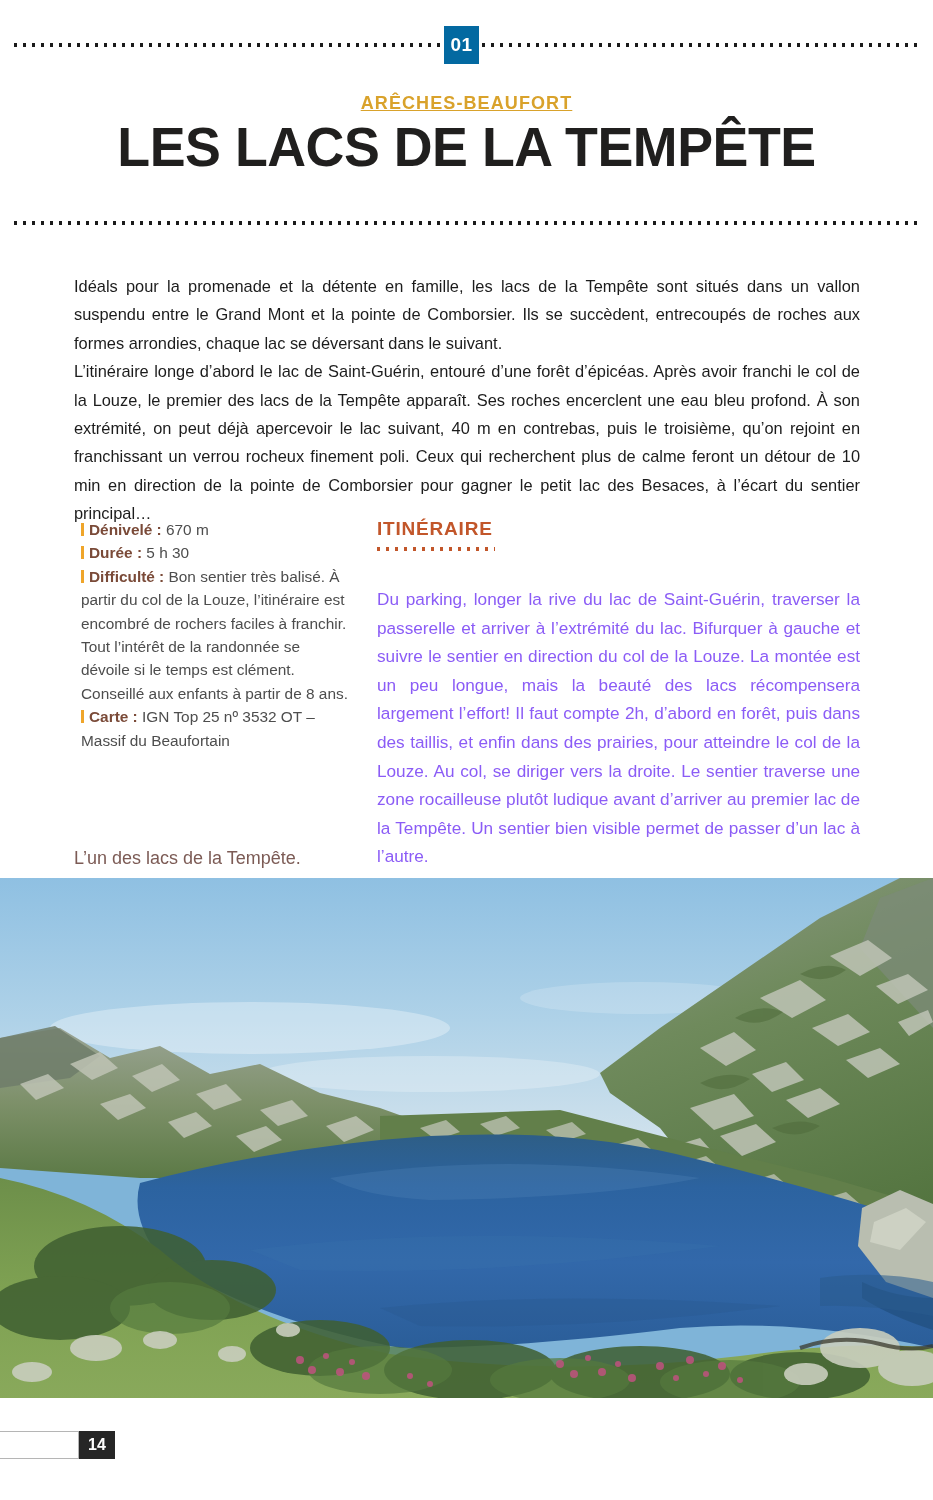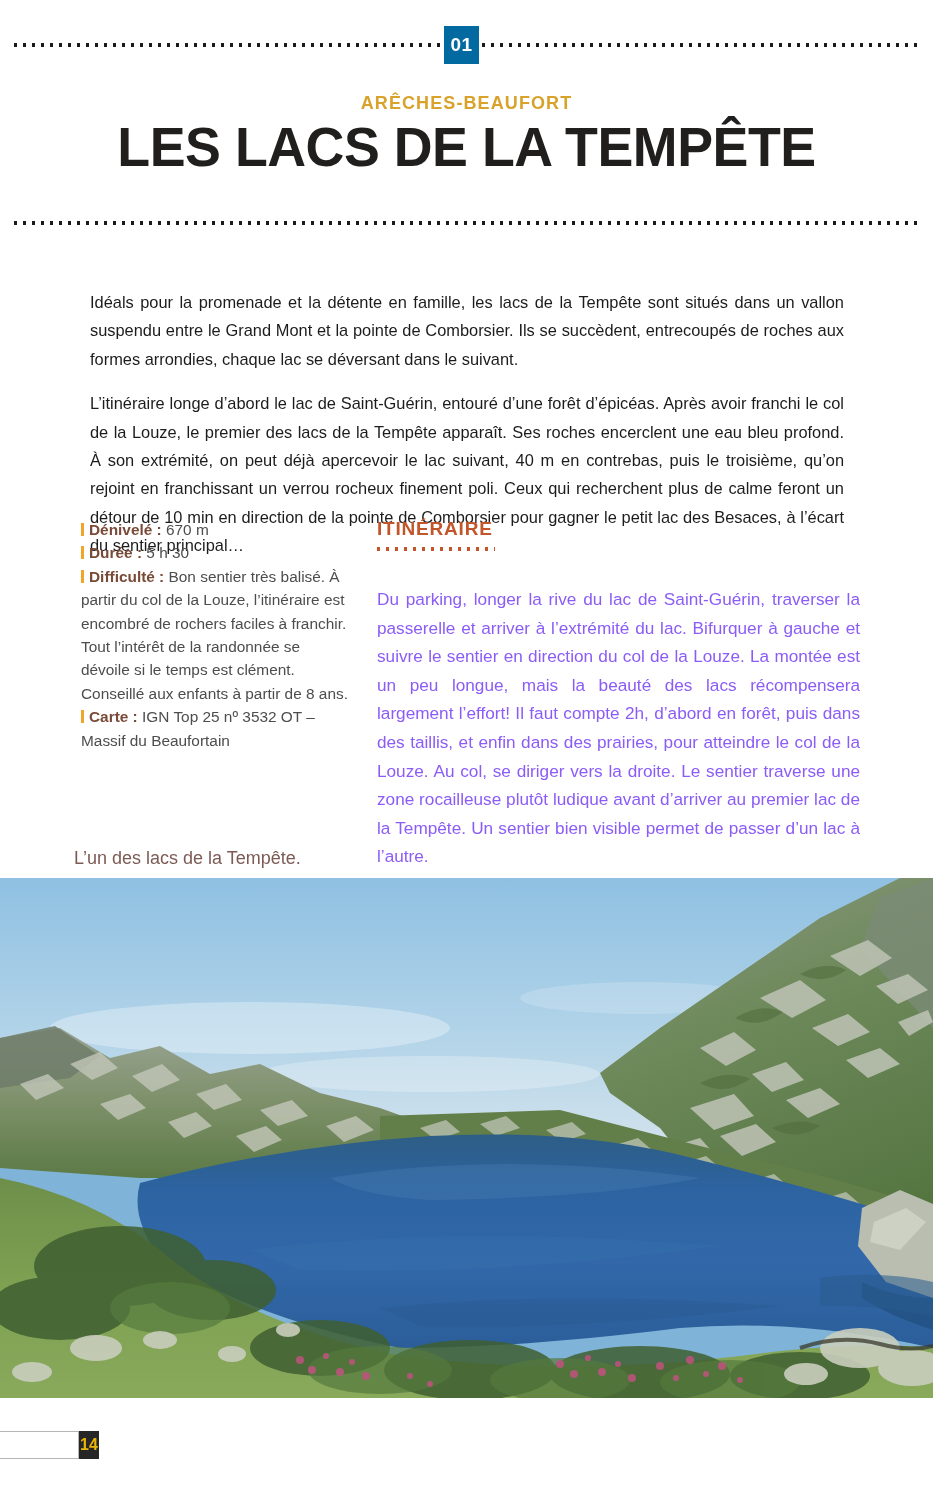--- a/index.html
+++ b/index.html
@@ -59,20 +59,21 @@
     top: 92px;
     width: 933px;
     text-align: center;
   }
   .subtitle {
     color: #D9A22B;
     font-size: 18px;
     font-weight: bold;
     letter-spacing: 1.1px;
     line-height: 22px;
+    text-decoration: underline;
   }
   .main-title {
     color: #201F1E;
     font-size: 56px;
     font-weight: bold;
     letter-spacing: -0.5px;
     line-height: 62px;
     margin-top: 2px;
     transform: scaleX(0.96);
   }
@@ -81,21 +82,21 @@
   .intro {
     position: absolute;
     left: 74px;
     top: 272px;
     width: 786px;
     font-size: 16.4px;
     line-height: 28.4px;
     color: #1c1c1c;
     text-align: justify;
   }
-  .intro p { margin: 16px; }
+  .intro p { margin: 0; }
 
   
   .col-left {
     position: absolute;
     left: 74px;
     top: 518px;
     width: 276px;
     font-size: 15.4px;
     line-height: 23.4px;
     color: #4d4d4d;
@@ -176,24 +177,24 @@
     width: 79px;
     height: 28px;
     background: #ffffff;
     border: 1px solid #b5b5b5;
     border-left: none;
   }
   .page-number {
     position: absolute;
     left: 79px;
     top: 1431px;
-    width: 20px;
+    width: 36px;
     height: 28px;
     background: #262626;
-    color: #eab308;
+    color: #ffffff;
     font-size: 16px;
     font-weight: bold;
     display: flex;
     align-items: center;
     justify-content: center;
   }
 </style>
 </head>
 <body>
 

